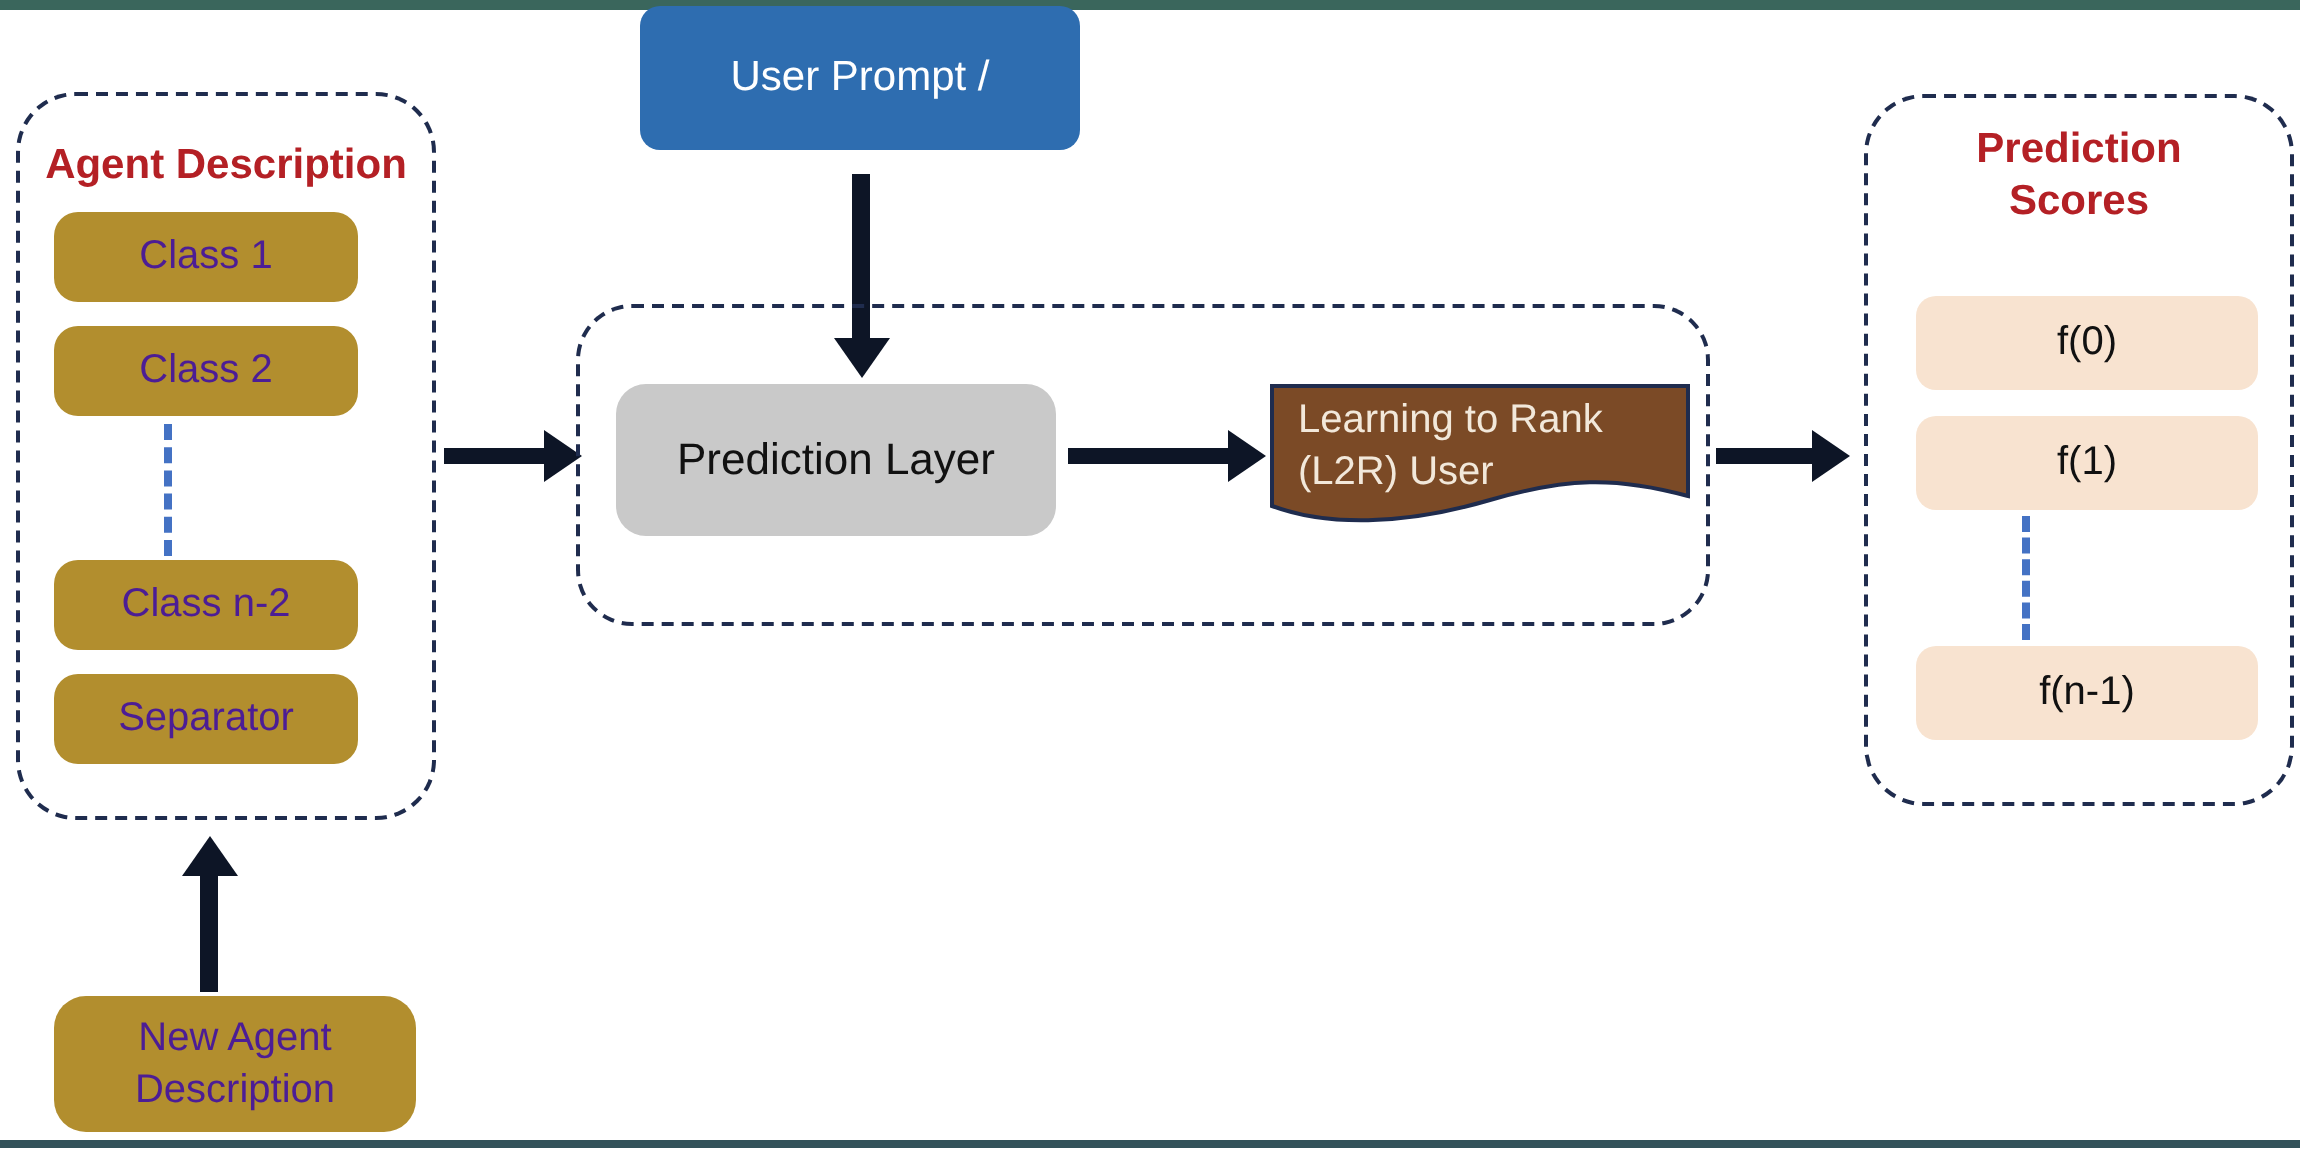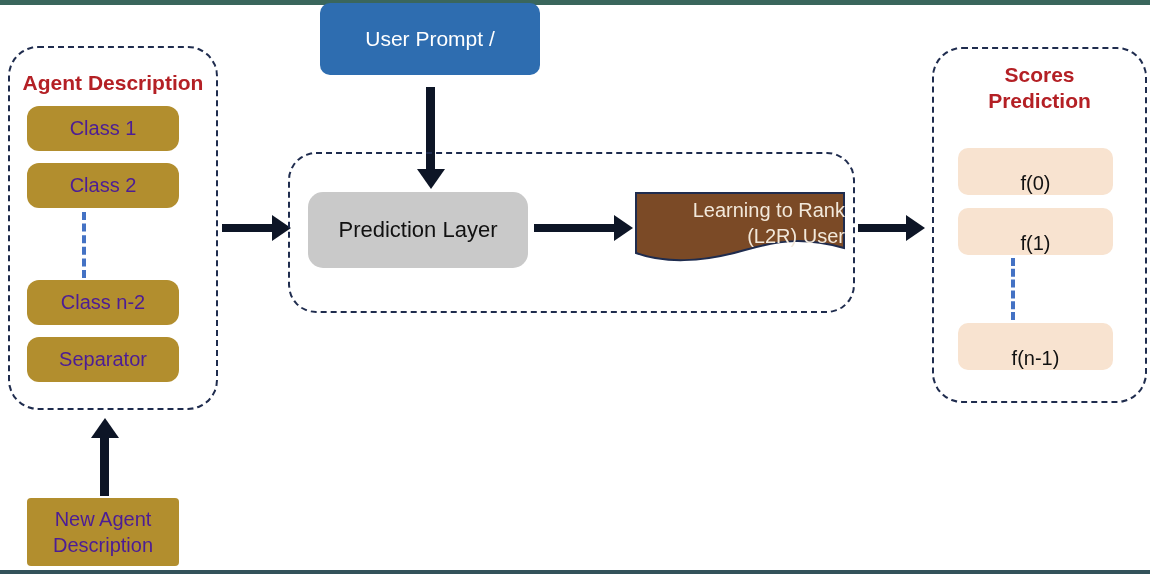--- a/index.html
+++ b/index.html
@@ -51,22 +51,22 @@
     color: #4c1d95;
     font-size: 20px;
   }
   .class-box { left: 27px; width: 152px; height: 45px; }
   #class-1 { top: 106px; }
   #class-2 { top: 163px; }
   #class-n1 { top: 280px; }
   #separator { top: 337px; }
 
   #new-agent-box {
-    left: 27px; top: 498px; width: 152px; height: 68px;
-    border-radius: 4px; line-height: 1.3; flex-direction: column;
+    left: 27px; top: 498px; width: 181px; height: 68px;
+    border-radius: 16px; line-height: 1.3; flex-direction: column;
   }
 
   #input-box {
     left: 320px; top: 3px; width: 220px; height: 72px;
     background: var(--blue, #2E6DB0);
     border-radius: 10px;
     color: #ffffff;
     font-size: 21px;
     font-weight: 500;
     line-height: 1.35;
@@ -79,33 +79,33 @@
     border-radius: 15px;
     color: #111111;
     font-size: 22px;
   }
 
   #model-shape { position: absolute; left: 635px; top: 192px; width: 210px; height: 73px; }
   #model-label {
     position: absolute;
     left: 635px; top: 197px; width: 210px;
     box-sizing: border-box;
+    padding-left: 14px;
     color: var(--model-text, #F2E8DA);
     font-size: 20px;
     line-height: 1.3;
-    text-align: right;
+    text-align: left;
   }
 
   .peach-box {
-    left: 958px; width: 155px; height: 47px;
+    left: 958px; width: 171px; height: 47px;
     background: var(--peach, #F8E3D0);
     border-radius: 10px;
     color: #111111;
     font-size: 20px;
-    align-items: flex-end;
   }
   #f0 { top: 148px; }
   #f1 { top: 208px; }
   #fn1 { top: 323px; }
 
   .v-dash {
     position: absolute;
     width: 0;
     border-left: 4px dashed var(--connector-blue, #4472C4);
   }
@@ -188,22 +188,22 @@
   <div id="model-label">
     <div>Learning to Rank</div>
     <div>(L2R) User</div>
   </div>
 
   <div class="shaft-h" style="left: 858px; top: 224px; width: 50px;"></div>
   <div class="head-right" style="left: 906px; top: 215px;"></div>
 
   <div class="dashed-container" id="right-container"></div>
   <div class="panel-title" id="right-title">
+    <div>Prediction</div>
     <div>Scores</div>
-    <div>Prediction</div>
   </div>
   <div class="node peach-box" id="f0">
     <span>f(0)</span>
   </div>
   <div class="node peach-box" id="f1">
     <span>f(1)</span>
   </div>
   <div class="v-dash" id="right-connector"></div>
   <div class="node peach-box" id="fn1">
     <span>f(n-1)</span>

